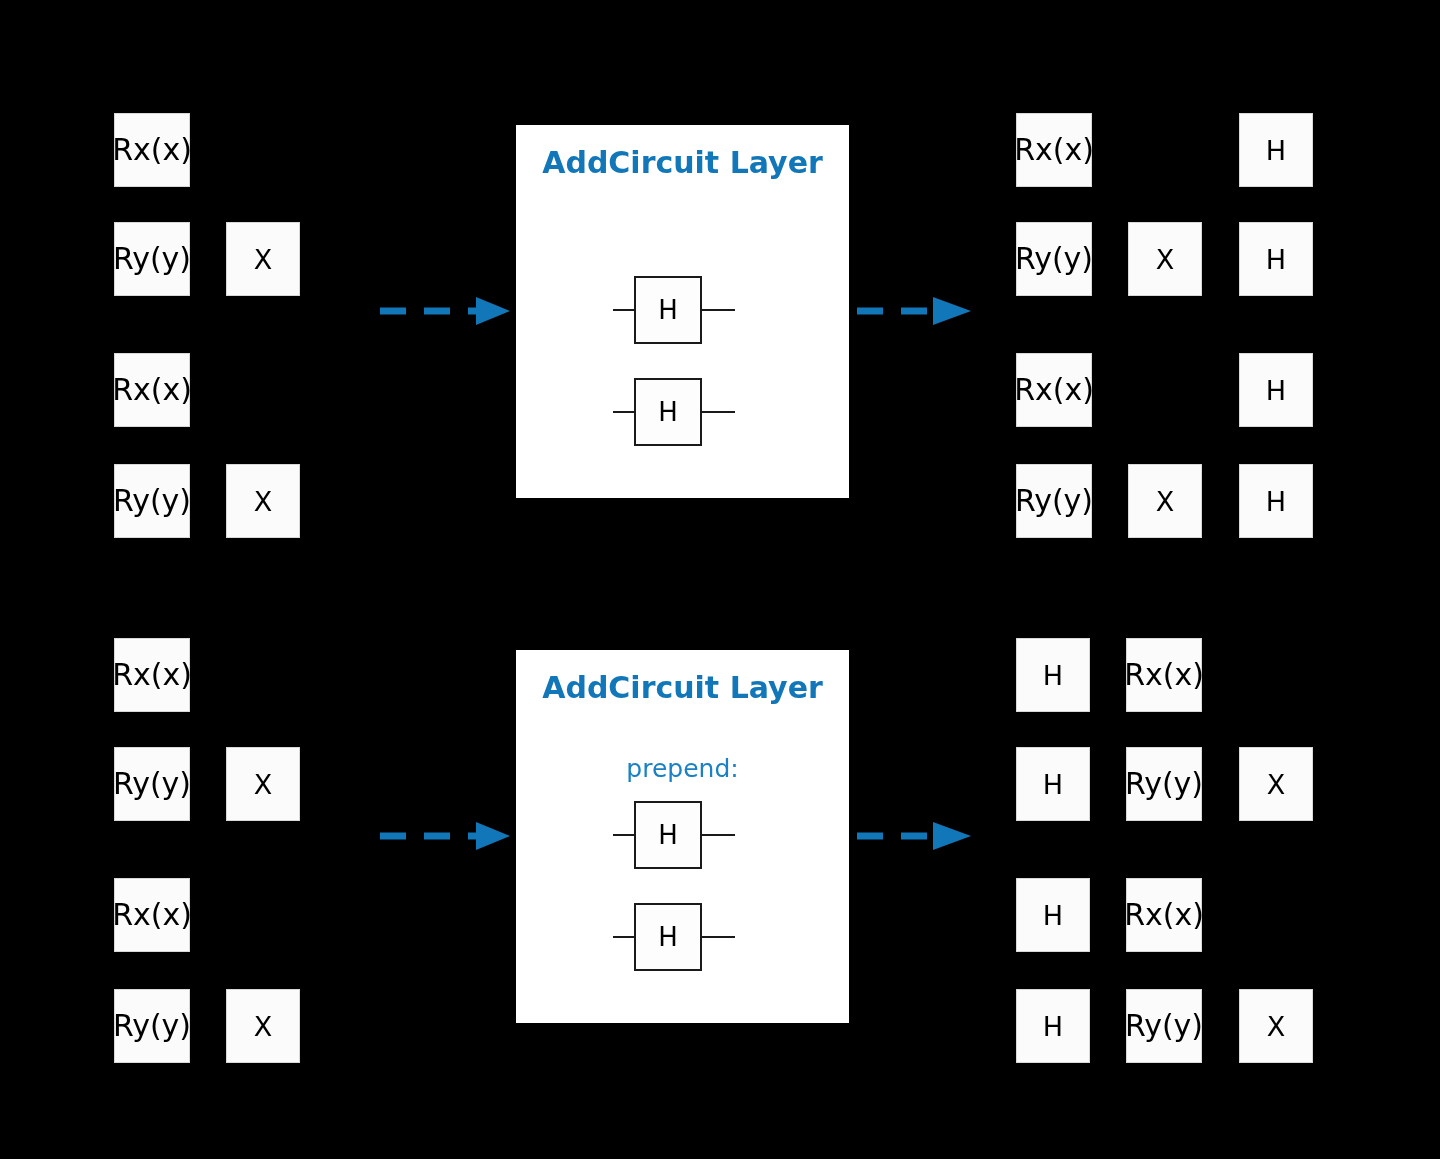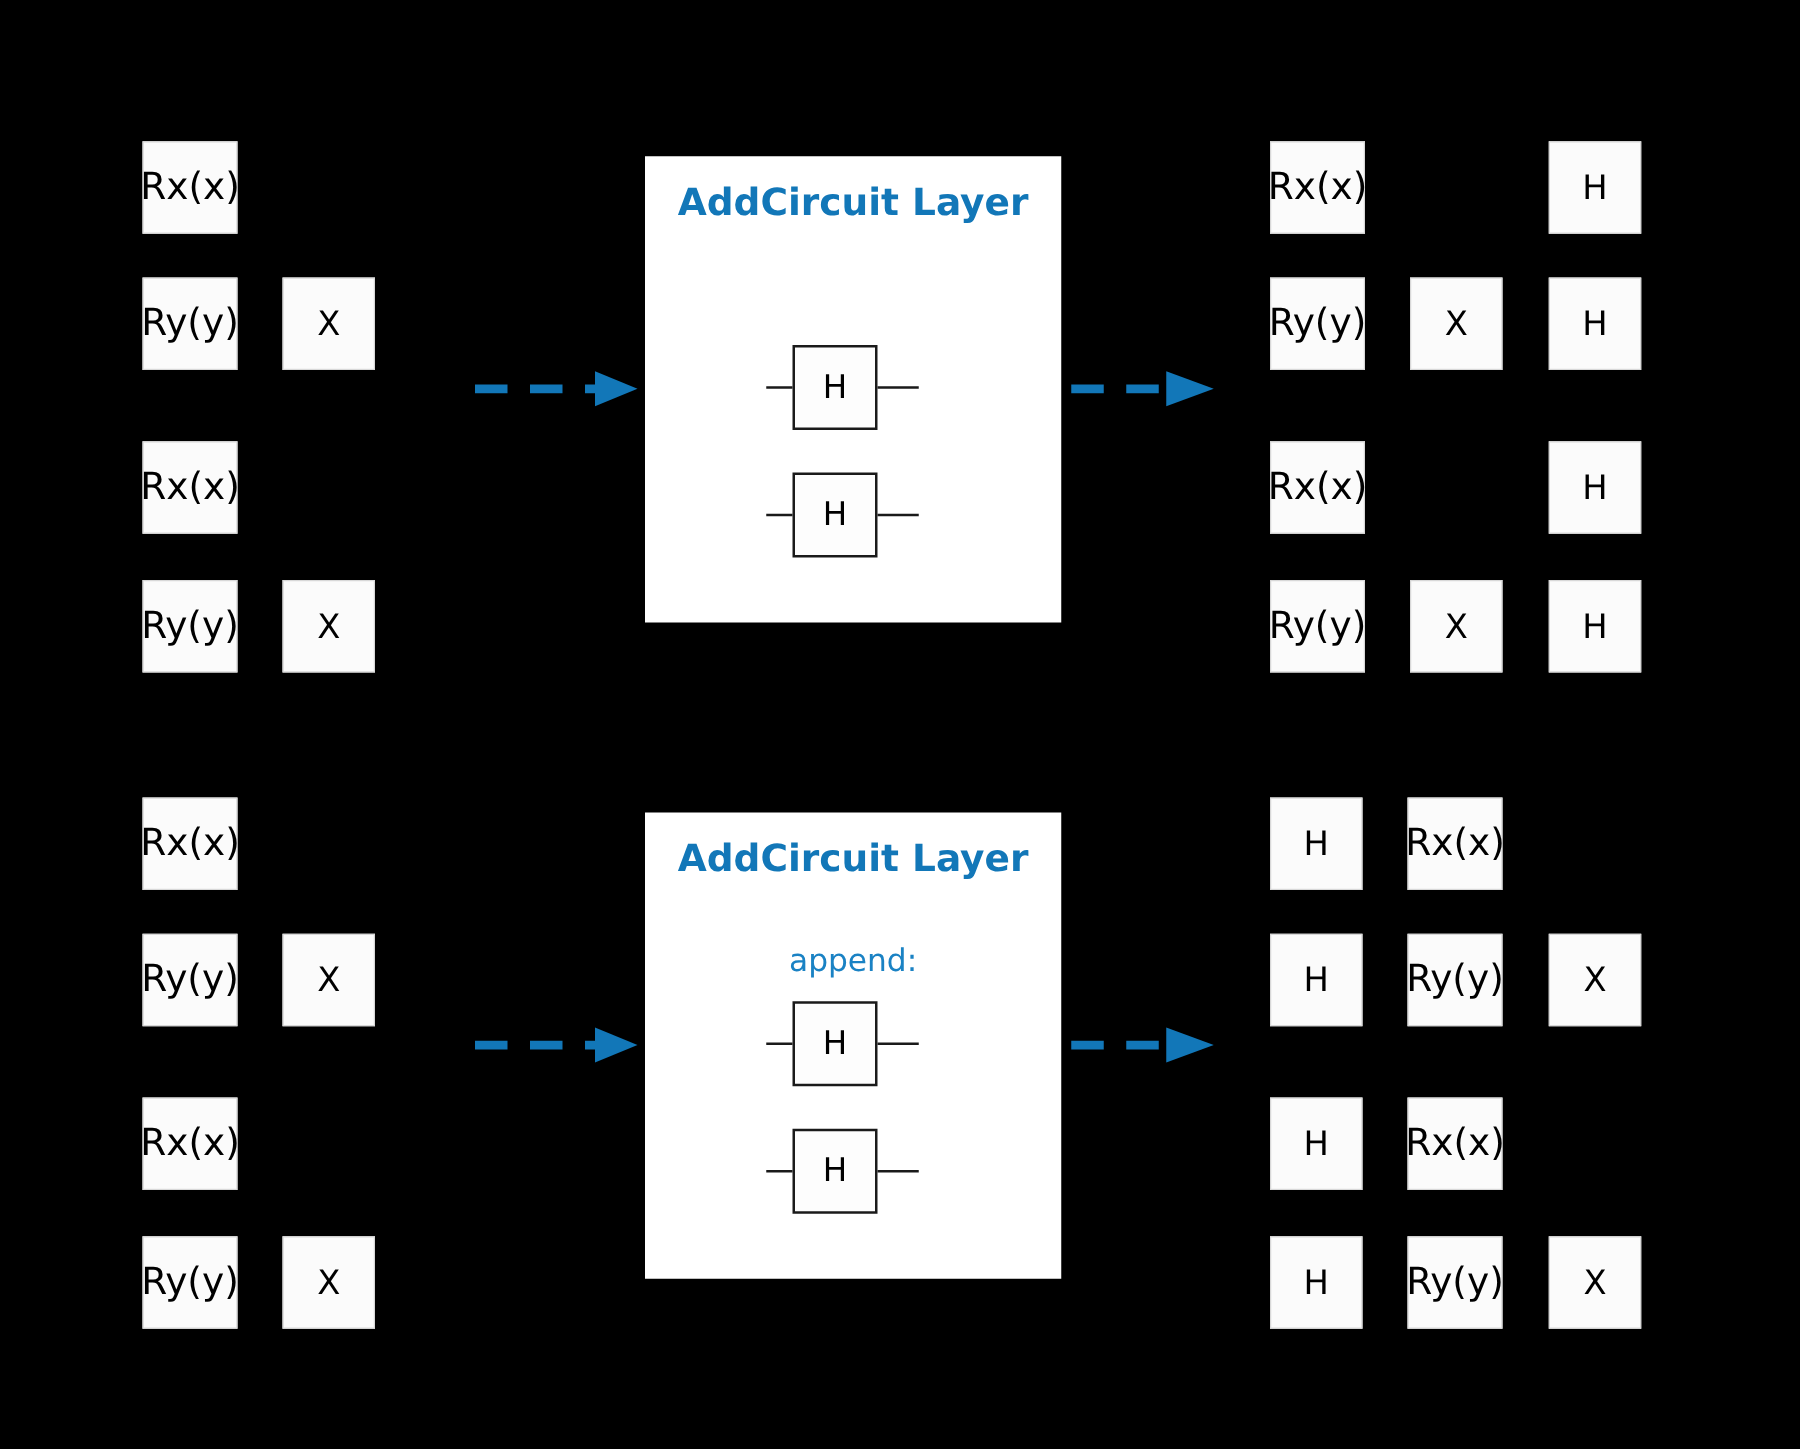--- a/index.html
+++ b/index.html
@@ -148,21 +148,21 @@
   <div class="gate rot" style="left:114px; top:989px; width:76px; height:74px;">Ry(y)</div>
   <div class="gate" style="left:226px; top:989px; width:74px; height:74px;">X</div>
 
   <svg class="arrow-svg" style="left:378px; top:820px; width:140px; height:40px;" viewBox="0 0 140 40">
     <line x1="2" y1="16" x2="110" y2="16" stroke="#1277b8" stroke-width="7" stroke-dasharray="26,18"></line>
     <polygon points="98,2 132,16 98,30" fill="#1277b8"></polygon>
   </svg>
 
   <div class="panel" style="left:516px; top:650px; width:333px; height:373px;">
     <div class="panel-title" style="top:20px;">AddCircuit Layer</div>
-    <div class="panel-mode" style="top:104px;">append:</div>
+    <div class="panel-mode" style="top:104px;">prepend:</div>
 
     <div class="wire" style="left:97px; top:184px; width:22px;"></div>
     <div class="panel-gate" style="left:118px; top:151px; width:68px; height:68px;">H</div>
     <div class="wire" style="left:186px; top:184px; width:33px;"></div>
 
     <div class="wire" style="left:97px; top:286px; width:22px;"></div>
     <div class="panel-gate" style="left:118px; top:253px; width:68px; height:68px;">H</div>
     <div class="wire" style="left:186px; top:286px; width:33px;"></div>
   </div>
 

